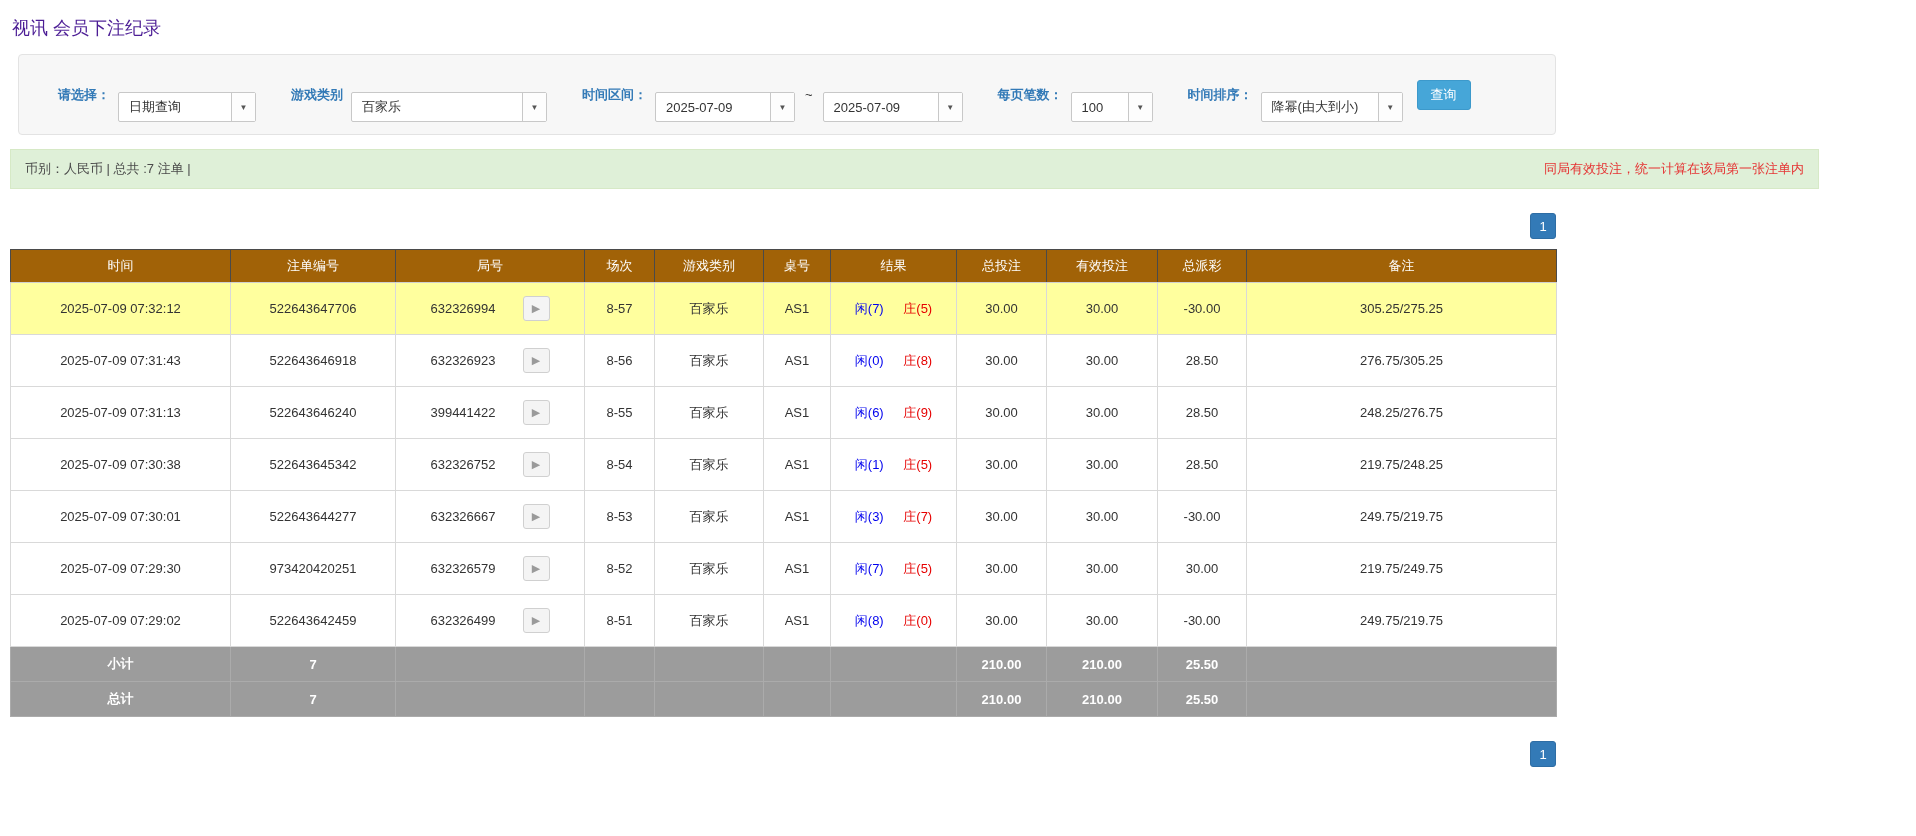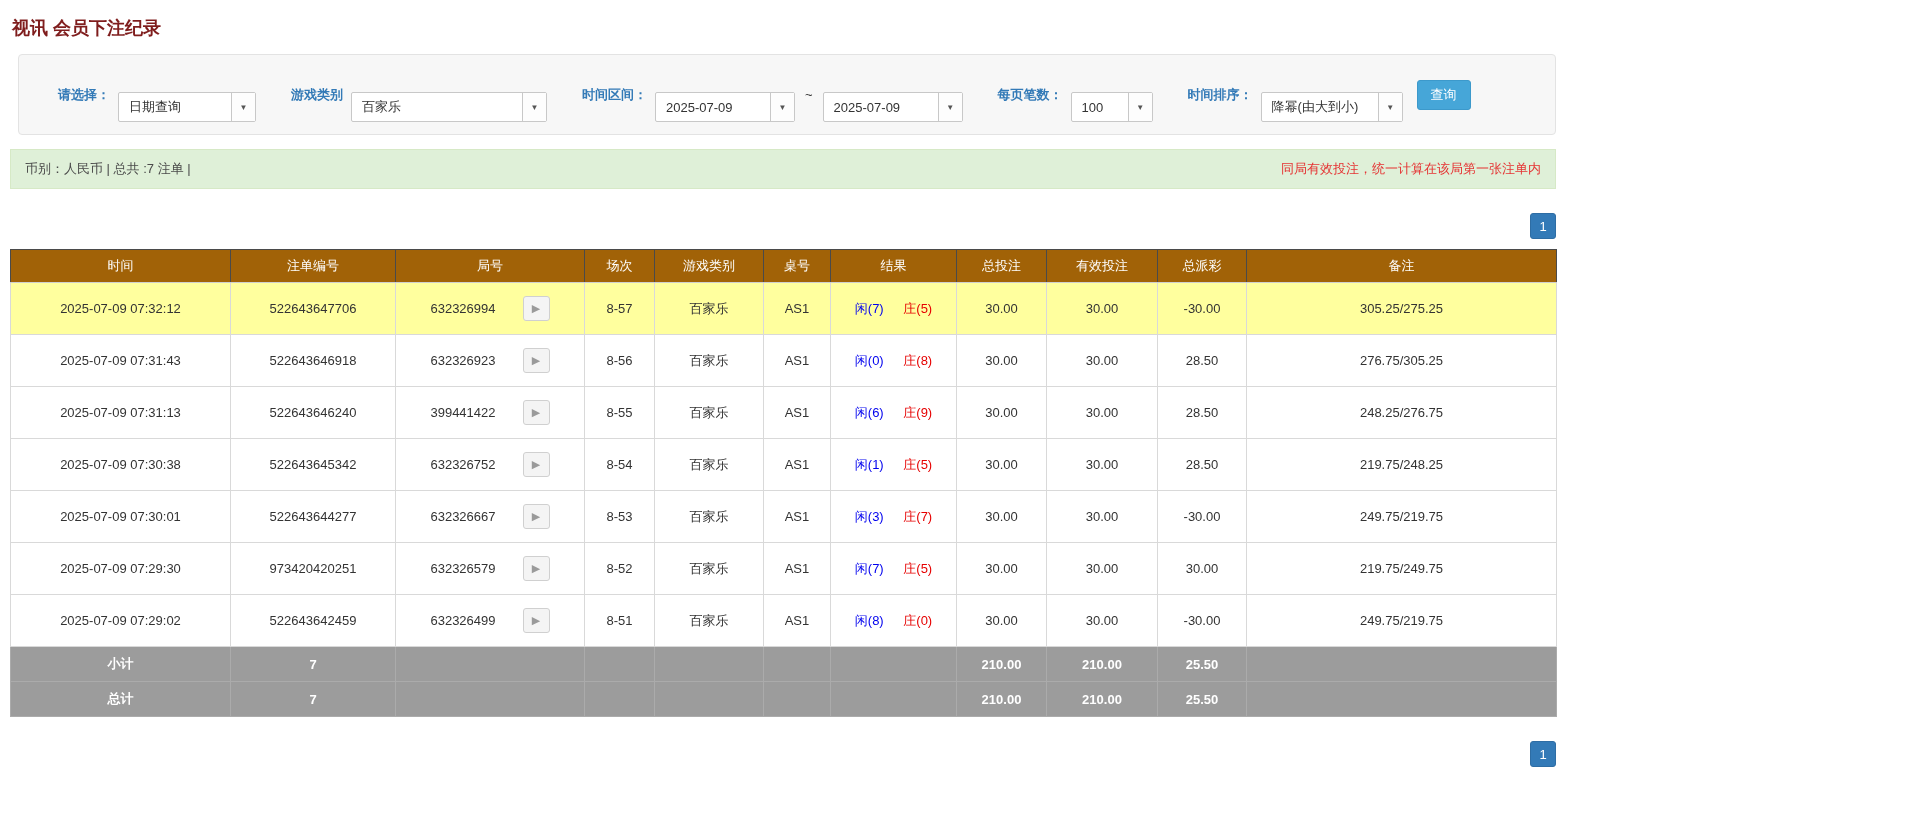--- a/index.html
+++ b/index.html
@@ -6,22 +6,22 @@
   html, body { margin: 0; padding: 0; background: #fff; }
   body {
     font-family: "Liberation Sans", "DejaVu Sans", sans-serif;
     color: #333;
     min-width: 1916px;
   }
   .content { width: 1566px; padding: 8px 10px; }
 
   .page-title {
     font-size: 18px;
-    font-weight: 700;
-    color: #7f1d1d;
+    font-weight: 400;
+    color: #4c1d95;
     margin: 8px 0 14px 2px;
   }
 
   
   .filter-bar {
     margin-left: 8px;
     background: #f7f7f7;
     border: 1px solid #e3e3e3;
     border-radius: 4px;
     padding: 12px 12px;
@@ -89,21 +89,21 @@
   .summary-bar {
     margin-top: 14px;
     background: #dff0d8;
     border: 1px solid #d6e9c6;
     padding: 10px 14px;
     display: flex;
     justify-content: space-between;
     align-items: center;
     font-size: 13px;
     color: #4a4a4a;
-    width: 1546px;
+    width: 1809px;
   }
   .summary-note { color: #e53333; }
 
   
   .pager-row {
     width: 1546px;
     display: flex;
     justify-content: flex-end;
   }
   .pager-top { margin: 24px 0 10px; }

